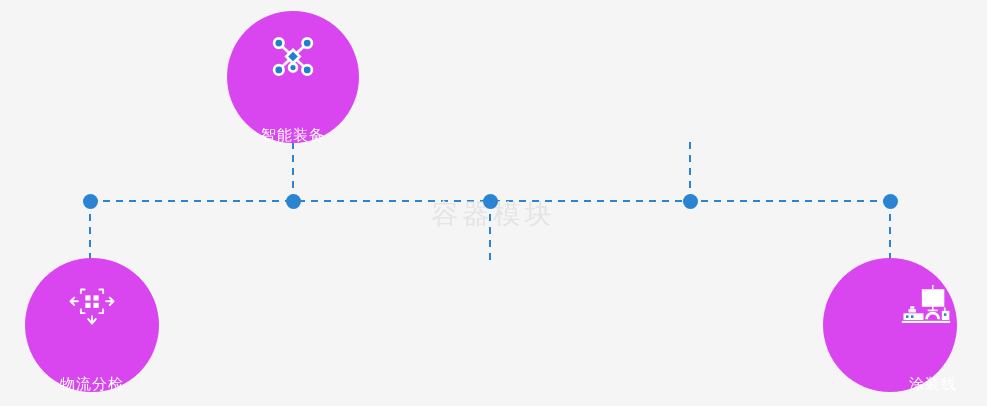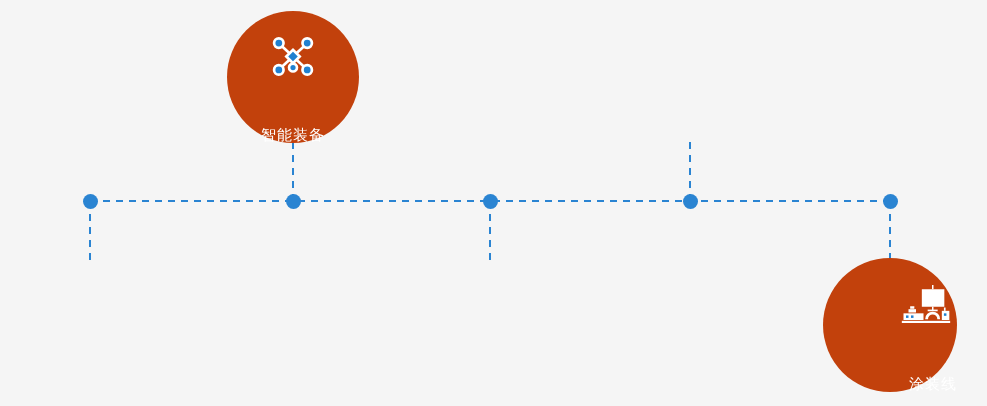--- a/index.html
+++ b/index.html
@@ -43,21 +43,21 @@
     position: absolute;
     width: 15px;
     height: 15px;
     border-radius: 50%;
     background: #2a84d2;
     z-index: 4;
   }
   .circle-node {
     position: absolute;
     border-radius: 50%;
-    background: #c2410c;
+    background: #d946ef;
     display: flex;
     flex-direction: column;
     align-items: center;
     justify-content: flex-start;
     z-index: 5;
     gap: 31px;
   }
   .circle-node.top {
     width: 132px;
     height: 132px;
@@ -100,20 +100,21 @@
     <line x1="90" y1="201" x2="890" y2="201" stroke="#2a84d2" stroke-width="2" stroke-dasharray="7 6"></line>
 
     <line x1="293" y1="201" x2="293" y2="142" stroke="#2a84d2" stroke-width="2" stroke-dasharray="7 6"></line>
     <line x1="690" y1="201" x2="690" y2="142" stroke="#2a84d2" stroke-width="2" stroke-dasharray="7 6"></line>
 
     <line x1="90" y1="201" x2="90" y2="262" stroke="#2a84d2" stroke-width="2" stroke-dasharray="7 6"></line>
     <line x1="490" y1="201" x2="490" y2="262" stroke="#2a84d2" stroke-width="2" stroke-dasharray="7 6"></line>
     <line x1="890" y1="201" x2="890" y2="262" stroke="#2a84d2" stroke-width="2" stroke-dasharray="7 6"></line>
   </svg>
 
+  <div class="watermark">容器模块</div>
 
   <div class="node-dot" style="left:83px; top:194px;"></div>
   <div class="node-dot" style="left:286px; top:194px;"></div>
   <div class="node-dot" style="left:483px; top:194px;"></div>
   <div class="node-dot" style="left:683px; top:194px;"></div>
   <div class="node-dot" style="left:883px; top:194px;"></div>
 
   <div class="circle-node top" style="left:227px; top:11px;">
     <svg class="node-icon" width="56" height="52" viewBox="0 0 56 52">
       <g fill="none" stroke="#ffffff" stroke-width="3.4" stroke-linecap="round">
@@ -127,20 +128,47 @@
         <circle cx="10" cy="43" r="6"></circle>
         <circle cx="46" cy="43" r="6"></circle>
         <circle cx="28" cy="40" r="5"></circle>
         <rect x="22" y="20" width="12" height="12" transform="rotate(45 28 26)"></rect>
       </g>
     </svg>
     <div class="node-label">智能装备</div>
   </div>
 
 
+  <div class="circle-node bottom" style="left:25px; top:258px;">
+    <svg class="node-icon" width="60" height="54" viewBox="0 0 60 54">
+      <g fill="none" stroke="#ffffff" stroke-width="2.6" stroke-linecap="round" stroke-linejoin="round">
+
+        <path d="M20 6 L15 6 L15 11"></path>
+        <path d="M40 6 L45 6 L45 11"></path>
+        <path d="M15 33 L15 38 L20 38"></path>
+        <path d="M45 33 L45 38 L40 38"></path>
+
+        <path d="M11 22 L2 22"></path>
+        <path d="M6 17 L1 22 L6 27"></path>
+
+        <path d="M49 22 L58 22"></path>
+        <path d="M54 17 L59 22 L54 27"></path>
+
+        <path d="M30 42 L30 51"></path>
+        <path d="M25 46 L30 52 L35 46"></path>
+      </g>
+      <g fill="#ffffff">
+        <rect x="21" y="14" width="7" height="7"></rect>
+        <rect x="32" y="14" width="7" height="7"></rect>
+        <rect x="21" y="24" width="7" height="7"></rect>
+        <rect x="32" y="24" width="7" height="7"></rect>
+      </g>
+    </svg>
+    <div class="node-label">物流分检</div>
+  </div>
 
 
   <div class="circle-node bottom" style="left:823px; top:258px;align-items:flex-end;">
     <svg class="node-icon" width="62" height="48" viewBox="0 0 62 48">
       <g fill="#ffffff">
 
         <rect x="38.2" y="0" width="1.8" height="5"></rect>
 
         <path d="M26 5 h27 v21 h-27 z M28.5 7.5 h22 v16 h-22 z"></path>
         <path d="M31 20 q8 -11 16 0 l-1.6 1.4 q-6.4 -8.6 -12.8 0 z"></path>

